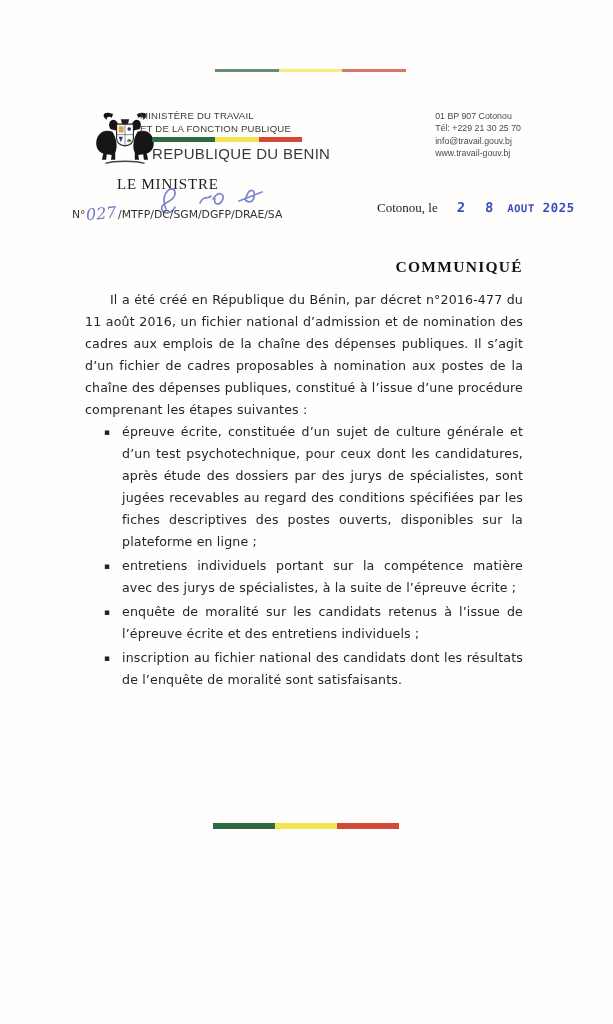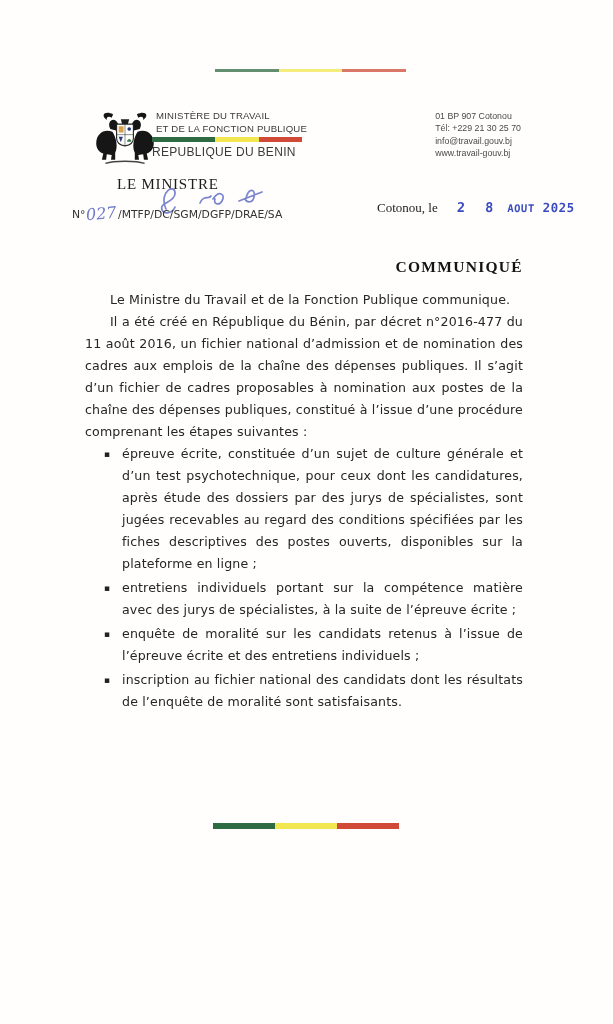--- a/index.html
+++ b/index.html
@@ -18,25 +18,25 @@
   .seg.g{background:var(--flag-green);} .seg.y{background:var(--flag-yellow);} .seg.r{background:var(--flag-red);}
   .flag-top{left:215px; top:69px; width:191px; height:3px; opacity:.75;}
   .flag-top .seg{width:33.4%;}
   .flag-mini{left:152px; top:137px; width:150px; height:5px;}
   .flag-mini .seg.g{width:42%;} .flag-mini .seg.y{width:29%;} .flag-mini .seg.r{width:29%;}
   .flag-bottom{left:213px; top:823px; width:186px; height:6px;}
   .flag-bottom .seg{width:33.4%;}
 
   
   .logo{position:absolute; left:90px; top:108px; width:70px; height:68px;}
-  .ministry{position:absolute; left:156px; top:109px; font-family:"Liberation Sans",sans-serif;
+  .ministry{position:absolute; left:140px; top:109px; font-family:"Liberation Sans",sans-serif;
     font-size:9.6px; line-height:13px; letter-spacing:.2px; color:#3a3a3a;}
   .ministry .l1,.ministry .l2{white-space:nowrap;}
   .country{position:absolute; left:152px; top:145px; font-family:"Liberation Sans",sans-serif;
-    font-size:12px; letter-spacing:.3px; color:#3a3a3a; white-space:nowrap;}
+    font-size:15px; letter-spacing:.3px; color:#3a3a3a; white-space:nowrap;}
   .contacts{position:absolute; right:92px; top:110px; text-align:left;
     font-family:"Liberation Sans",sans-serif; font-size:8.8px; line-height:12.4px; color:var(--muted);}
 
   
   .minister{position:absolute; left:117px; top:176px; font-family:"Liberation Serif",serif;
     font-weight:normal; font-size:15px; letter-spacing:.8px; color:#1c1c1c; white-space:nowrap;}
   .signature{position:absolute; left:148px; top:181px; width:130px; height:34px;}
   .refline{position:absolute; left:72px; top:203px; font-size:10.8px; color:#333; white-space:nowrap;}
   .refline .handnum{display:inline-block; font-family:"DejaVu Serif",serif; font-style:italic;
     font-size:16px; color:var(--ink-blue); transform:rotate(-5deg); margin:0 1px; position:relative; top:1px;}
@@ -131,21 +131,20 @@
     <span class="place">Cotonou, le</span>
     <span class="stamp">
       <span class="d">2 8</span>
       <span class="m">AOUT</span>
       <span class="y2">2025</span>
     </span>
   </div>
 
   <div class="bodycol">
     <h1 class="doc-title">COMMUNIQUÉ</h1>
-    <p>Le Ministre du Travail et de la Fonction Publique communique.</p>
     <p>Il a été créé en République du Bénin, par décret n°2016-477 du 11 août 2016, un fichier national d’admission et de nomination des cadres aux emplois de la chaîne des dépenses publiques. Il s’agit d’un fichier de cadres proposables à nomination aux postes de la chaîne des dépenses publiques, constitué à l’issue d’une procédure comprenant les étapes suivantes :</p>
     <ul class="steps">
 
         <li>épreuve écrite, constituée d’un sujet de culture générale et d’un test psychotechnique, pour ceux dont les candidatures, après étude des dossiers par des jurys de spécialistes, sont jugées recevables au regard des conditions spécifiées par les fiches descriptives des postes ouverts, disponibles sur la plateforme en ligne ;</li>
         <li>entretiens individuels portant sur la compétence matière avec des jurys de spécialistes, à la suite de l’épreuve écrite ;</li>
         <li>enquête de moralité sur les candidats retenus à l’issue de l’épreuve écrite et des entretiens individuels ;</li>
         <li>inscription au fichier national des candidats dont les résultats de l’enquête de moralité sont satisfaisants.</li>
       </ul>
   </div>
 

